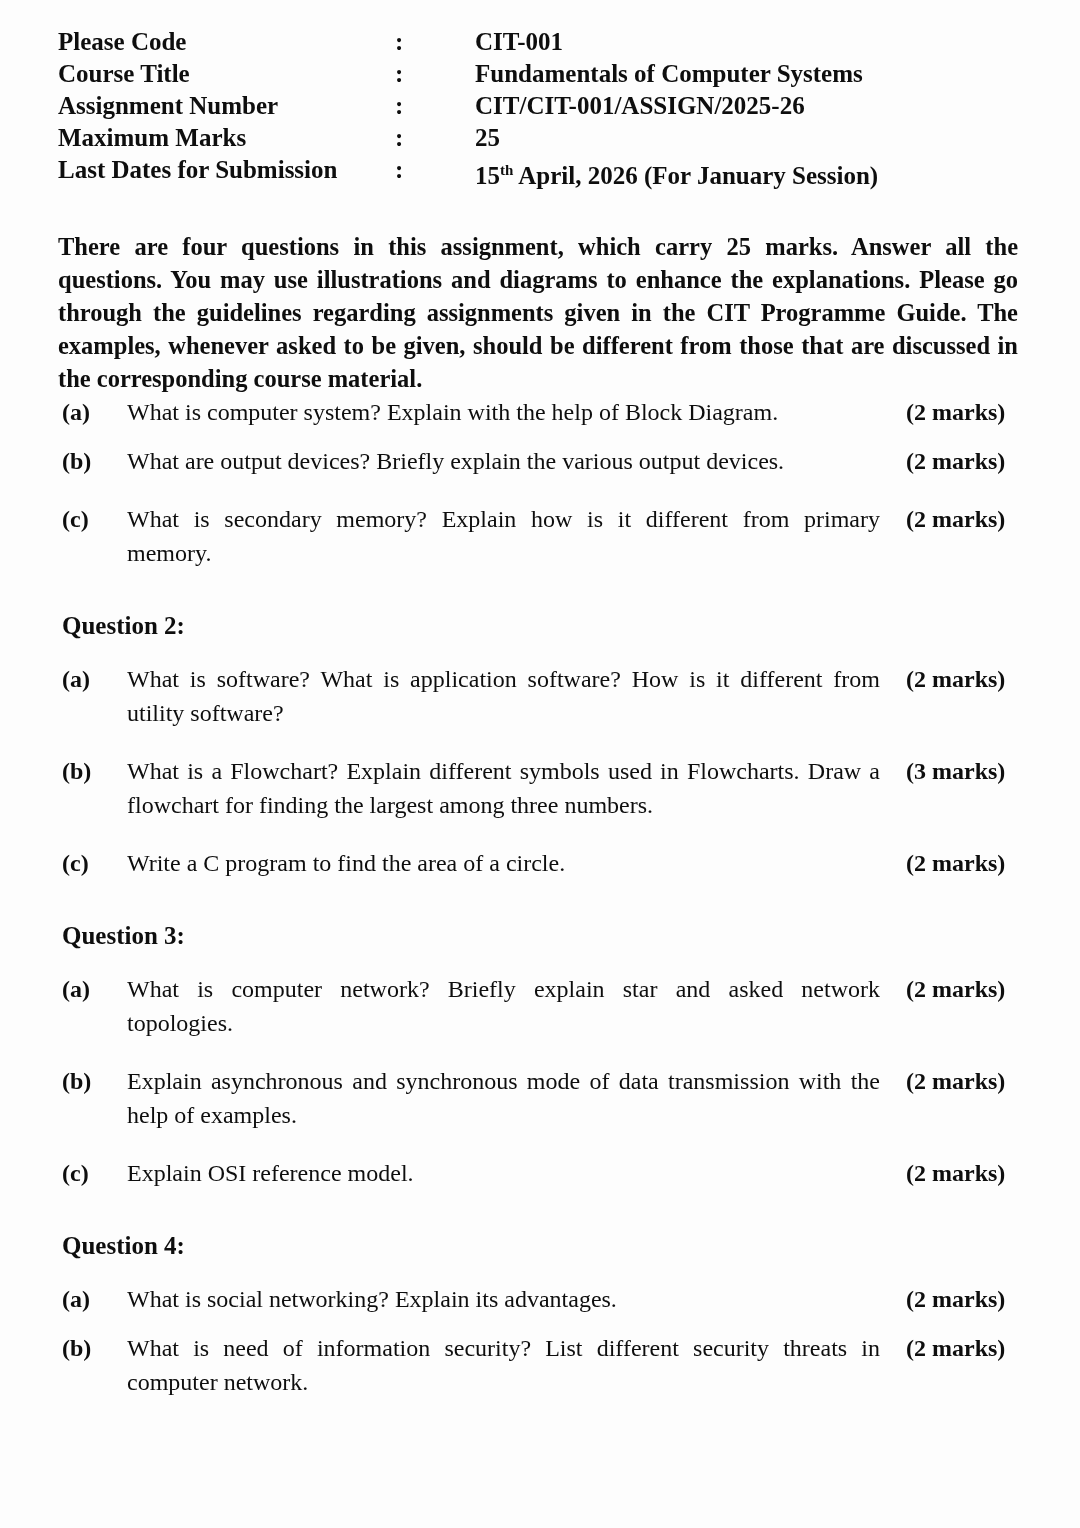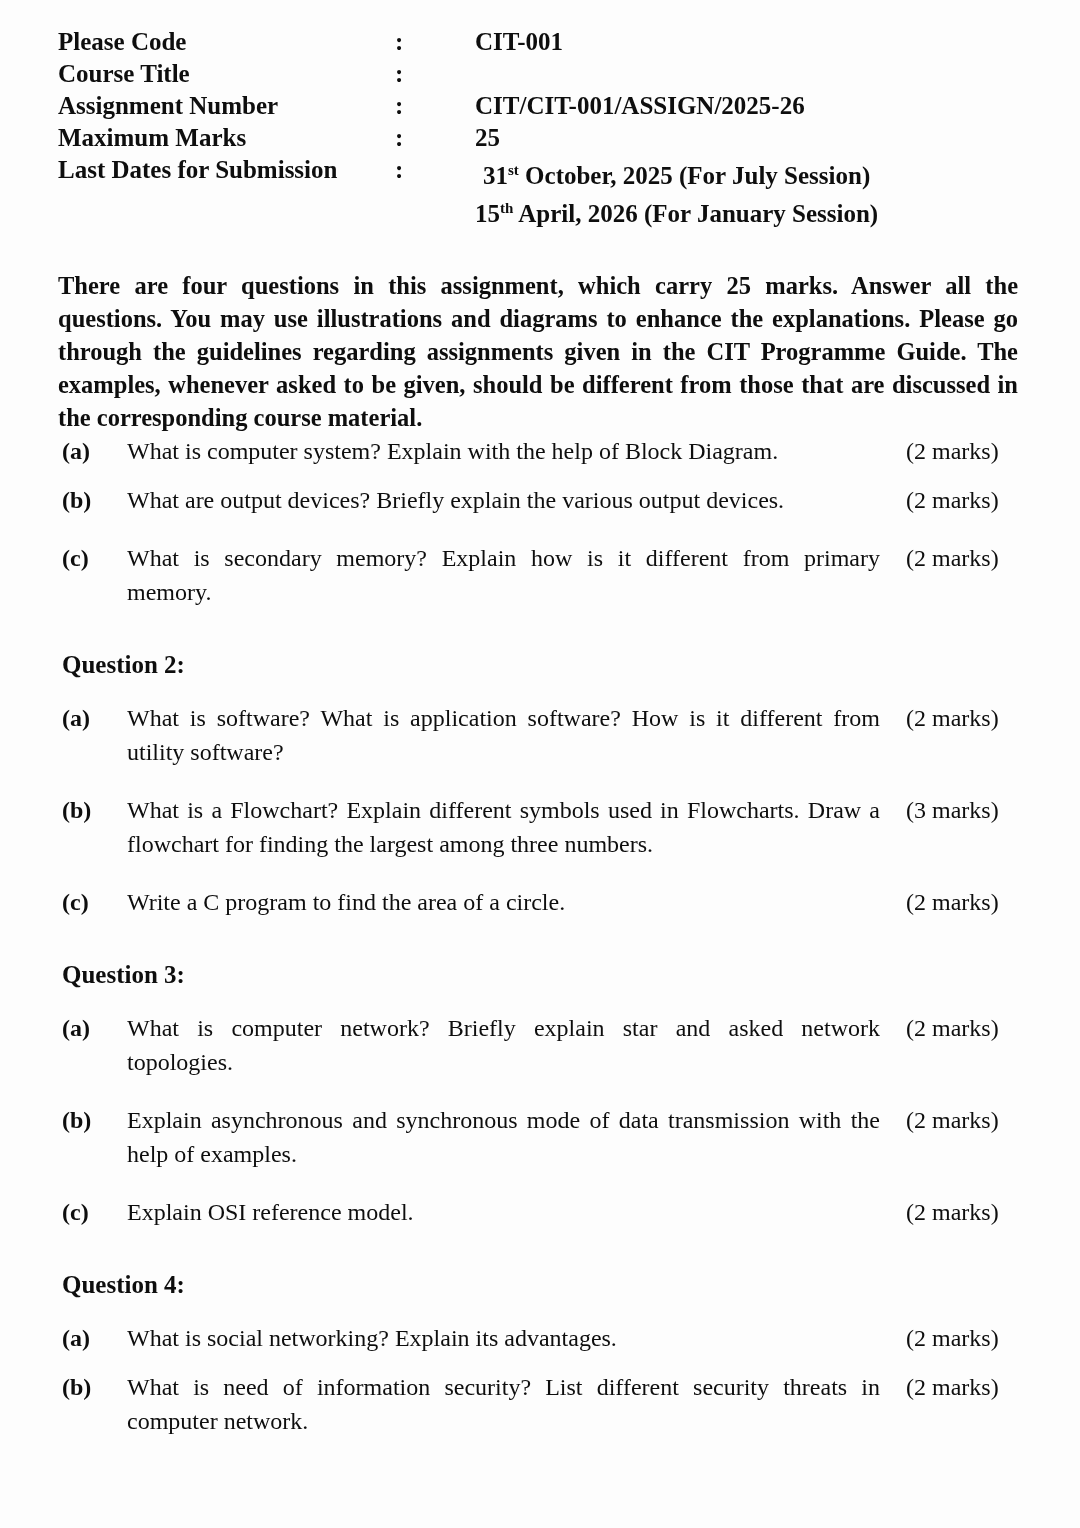--- a/index.html
+++ b/index.html
@@ -42,52 +42,52 @@
   .q-item {
     display: flex;
     align-items: flex-start;
     font-size: 24px;
     line-height: 34px;
     margin: 0 0 15px 4px;
   }
   .q-item.gap { margin-top: 24px; }
   .q-letter { flex: 0 0 65px; font-weight: bold; }
   .q-text { flex: 1; text-align: justify; padding-right: 26px; font-weight: normal; }
-  .q-marks { flex: 0 0 128px; font-weight: normal; white-space: nowrap; }
+  .q-marks { flex: 0 0 128px; font-weight: bold; white-space: nowrap; }
 </style>
 </head>
 <body>
 
 <div class="page">
 
   <div class="hdr">
     <div class="hdr-row">
       <span class="hdr-label">Please Code</span>
       <span class="hdr-sep">:</span>
       <span class="hdr-value">CIT-001</span>
     </div>
     <div class="hdr-row">
       <span class="hdr-label">Course Title</span>
       <span class="hdr-sep">:</span>
+      <span class="hdr-value">Fundamentals of Computer Systems</span>
     </div>
     <div class="hdr-row">
       <span class="hdr-label">Assignment Number</span>
       <span class="hdr-sep">:</span>
       <span class="hdr-value">CIT/CIT-001/ASSIGN/2025-26</span>
     </div>
     <div class="hdr-row">
       <span class="hdr-label">Maximum Marks</span>
       <span class="hdr-sep">:</span>
       <span class="hdr-value">25</span>
     </div>
     <div class="hdr-row">
       <span class="hdr-label">Last Dates for Submission</span>
       <span class="hdr-sep">:</span>
       <span class="hdr-value">
-        <div class="date-line first"><span>31</span><sup>st</sup><span> October, 2025 (For July Session)</span></div>
         <div class="date-line"><span>15</span><sup>th</sup><span> April, 2026 (For January Session)</span></div>
       </span>
     </div>
   </div>
 
   <p class="intro">There are four questions in this assignment, which carry 25 marks. Answer all the questions. You may use illustrations and diagrams to enhance the explanations. Please go through the guidelines regarding assignments given in the CIT Programme Guide. The examples, whenever asked to be given, should be different from those that are discussed in the corresponding course material.</p>
 
   <section class="q-section first">
     <div class="q-item">
       <span class="q-letter">(a)</span>

